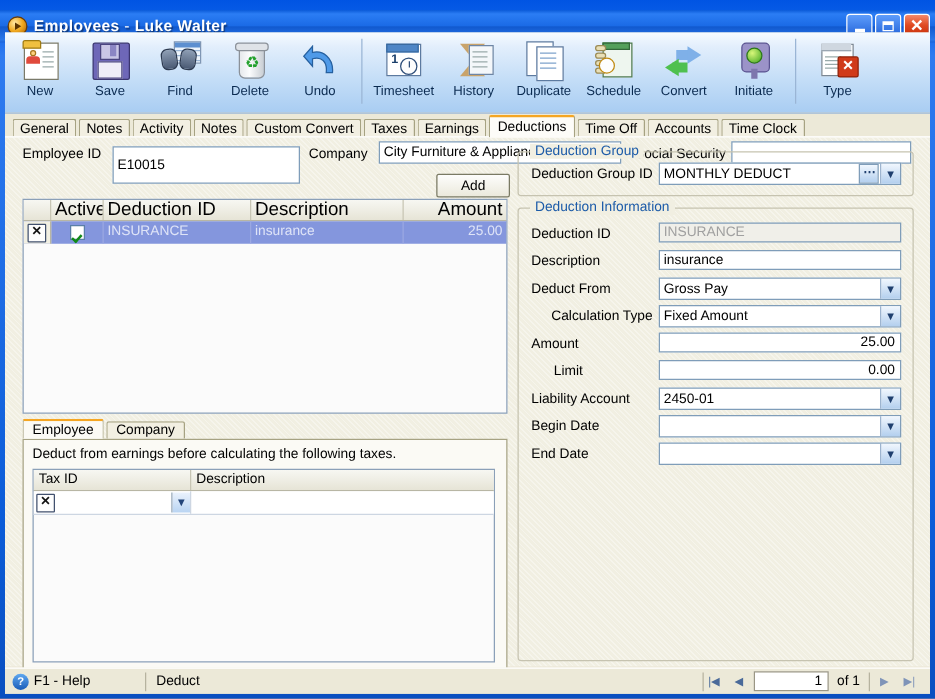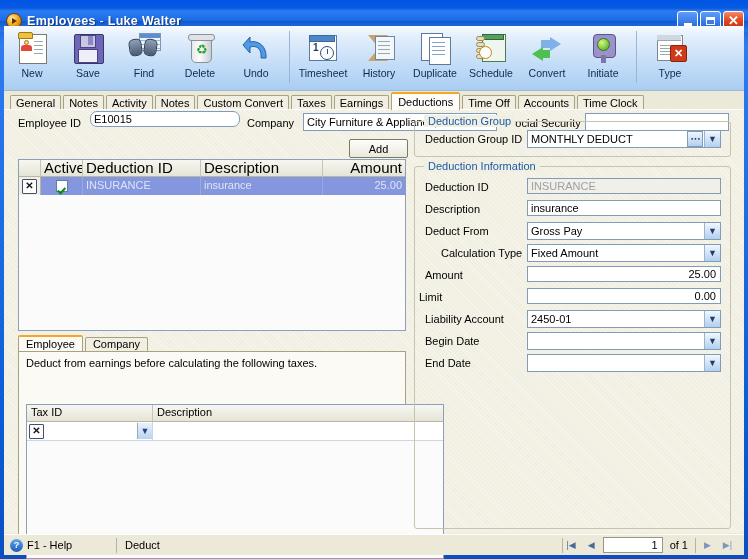--- a/index.html
+++ b/index.html
@@ -64,21 +64,21 @@
 
   .lbl{font-size:11px;color:#000;}
   .fieldbox{background:#fff;border:1px solid #7f9db9;box-sizing:border-box;
     font-size:11px;padding:1px 3px;display:flex;align-items:center;overflow:hidden;}
   .fieldbox.ro{background:#f0efe9;color:#a0a0a0;}
   .fieldbox.num{justify-content:flex-end;padding-right:4px;}
 
   
   .toprow{position:absolute;left:0;top:0;width:740px;height:28px;}
   #empid-label{position:absolute;left:14px;top:7px;}
-  #empid-input{position:absolute;left:86px;top:1px;width:150px;height:16px;border-radius:7px;}
+  #empid-input{position:absolute;left:86px;top:7px;width:150px;height:30px;}
   #company-label{position:absolute;left:243px;top:7px;}
   #company-input{position:absolute;left:299px;top:3px;width:194px;height:18px;}
   #ss-label{position:absolute;left:504px;top:7px;}
   #ss-input{position:absolute;left:581px;top:3px;width:144px;height:18px;}
 
   
   .addbtn{position:absolute;left:345px;top:29px;width:57px;height:17px;
     background:linear-gradient(to bottom,#fdfdfc,#ebe9dc);border:1px solid #7a7a64;
     border-radius:2px;font-size:11px;display:flex;align-items:center;justify-content:center;}
 
@@ -111,22 +111,22 @@
     border:solid #118a18;border-width:0 2px 2px 0;transform:rotate(42deg);}
 
   
   .subtabs{position:absolute;left:14px;top:225px;display:flex;align-items:flex-end;height:16px;}
   .stab{height:14px;line-height:13px;padding:0 7px;font-size:11px;background:#f2efe2;
     border:1px solid #a6a282;border-bottom:none;border-radius:2px 2px 0 0;margin-right:2px;box-sizing:border-box;}
   .stab.active{height:16px;line-height:15px;background:#fbfaf5;border-top:2px solid #f5a623;position:relative;z-index:2;}
   .subpanel{position:absolute;left:14px;top:241px;width:388px;height:187px;
     background:#fbfaf5;border:1px solid #a6a282;box-sizing:border-box;}
   .subpanel .note{position:absolute;left:7px;top:5px;font-size:11px;}
-  .taxgrid{position:absolute;left:7px;top:23px;width:418px;height:155px;
-    background:#fbfbfb;border:1px solid #8ba0b8;box-sizing:border-box;margin-top:29px;}
+  .taxgrid{position:absolute;left:7px;top:23px;width:370px;height:155px;
+    background:#fbfbfb;border:1px solid #8ba0b8;box-sizing:border-box;}
   .taxhead{display:flex;height:16px;background:linear-gradient(to bottom,#f7f7f2,#e6e4d6);
     border-bottom:1px solid #b8b6a4;font-size:11px;}
   .th1{width:126px;border-right:1px solid #c7c5b4;padding:0 4px;line-height:15px;box-sizing:border-box;}
   .th2{flex:1;padding:0 4px;line-height:15px;}
   .taxrow{display:flex;height:18px;border-bottom:1px solid #cdd6e2;font-size:11px;background:#fff;}
   .tr1{width:126px;border-right:1px solid #cdd6e2;display:flex;align-items:center;
     justify-content:space-between;padding:0 0 0 2px;box-sizing:border-box;}
   .tr2{flex:1;}
   .cbarrow{width:15px;height:16px;background:linear-gradient(to bottom,#eaf2fd,#b9d4f2);
     border-left:1px solid #9ab;display:flex;align-items:center;justify-content:center;
@@ -517,21 +517,21 @@
 
         <div class="lbl" style="position:absolute;left:26px;top:80px;">Calculation Type</div>
         <div class="ddl" style="left:112px;top:77px;width:194px;">
           <div class="val">Fixed Amount</div>
           <div class="arrow">▼</div>
         </div>
 
         <div class="lbl" style="position:absolute;left:10px;top:102px;">Amount</div>
         <div class="fieldbox num" style="position:absolute;left:112px;top:99px;width:194px;">25.00</div>
 
-        <div class="lbl" style="position:absolute;left:4px;top:124px;">Limit</div>
+        <div class="lbl" style="position:absolute;left:28px;top:124px;">Limit</div>
         <div class="fieldbox num" style="position:absolute;left:112px;top:121px;width:194px;">0.00</div>
 
         <div class="lbl" style="position:absolute;left:10px;top:146px;">Liability Account</div>
         <div class="ddl" style="left:112px;top:143px;width:194px;">
           <div class="val">2450-01</div>
           <div class="arrow">▼</div>
         </div>
 
         <div class="lbl" style="position:absolute;left:10px;top:168px;">Begin Date</div>
         <div class="ddl" style="left:112px;top:165px;width:194px;">

